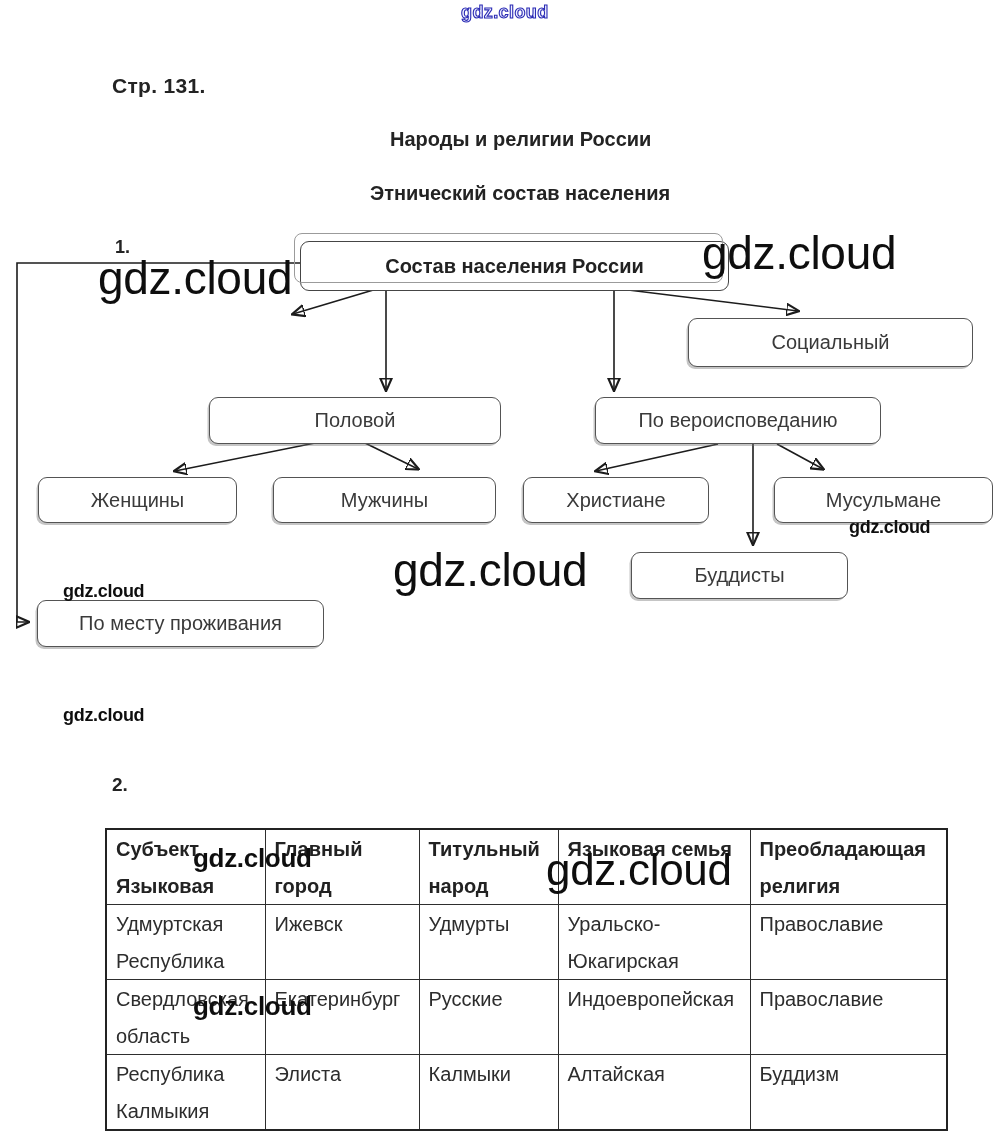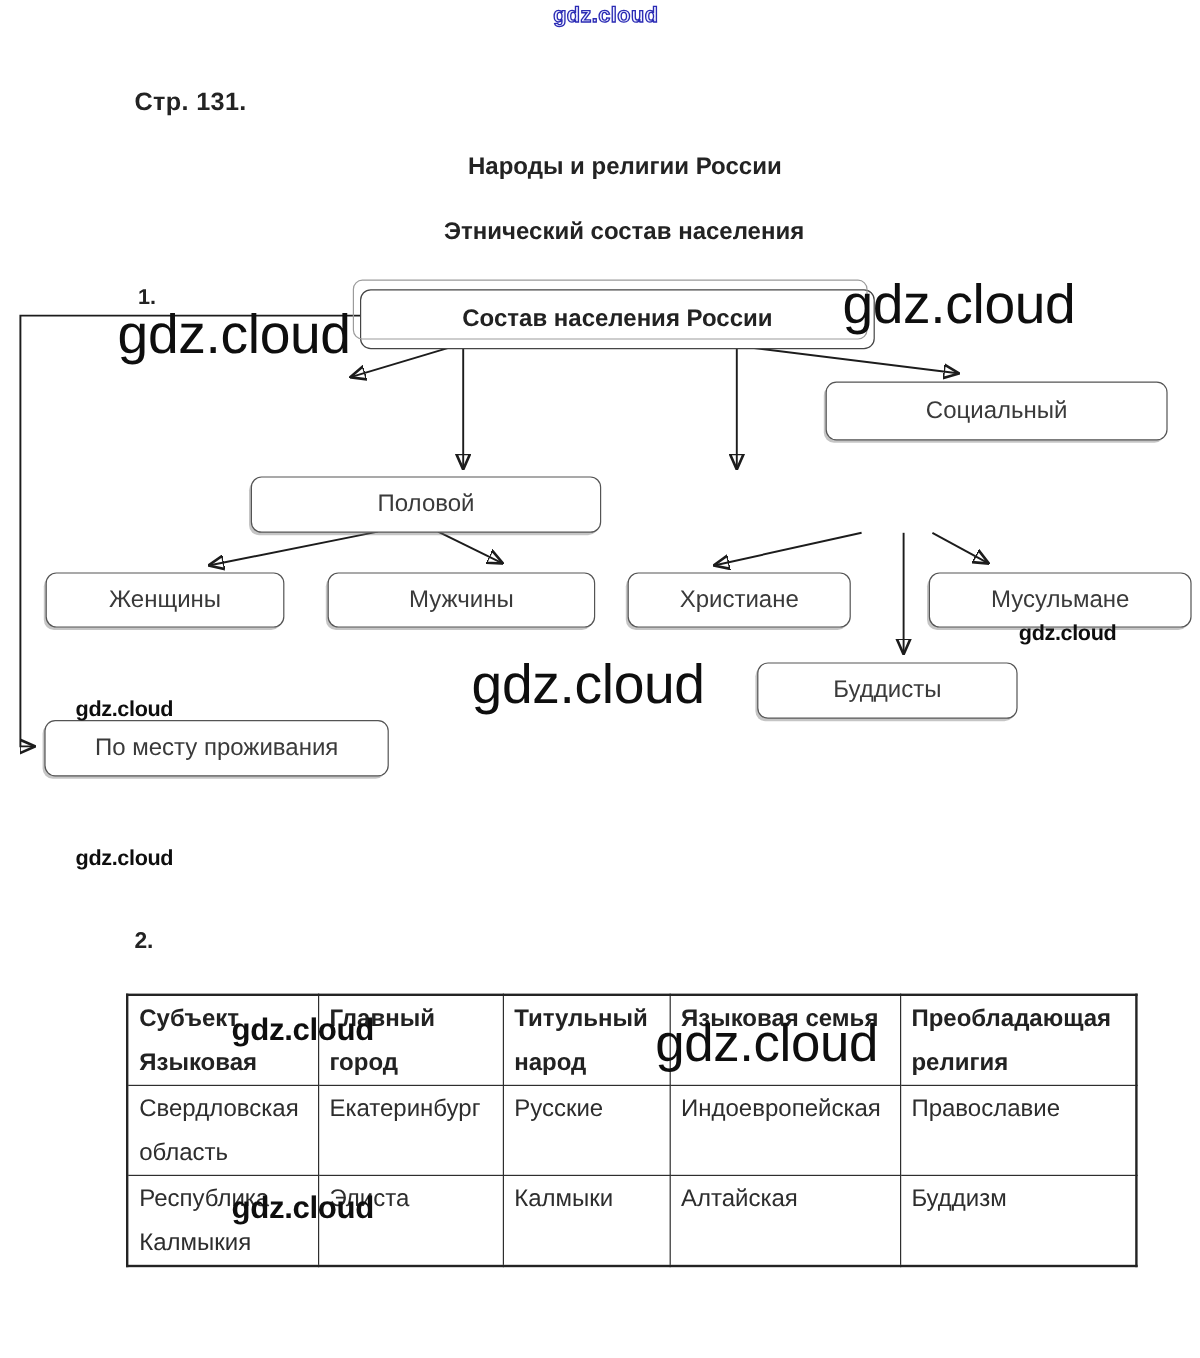--- a/index.html
+++ b/index.html
@@ -86,20 +86,21 @@
     <path d="M315,443 L175,471" marker-end="url(#ah)"></path>
     <path d="M365,443 L418,469" marker-end="url(#ah)"></path>
     <path d="M718,444 L596,471" marker-end="url(#ah)"></path>
     <path d="M777,444 L823,469" marker-end="url(#ah)"></path>
     <path d="M753,444 L753,544" marker-end="url(#ah)"></path>
   </svg>
 
   <div class="node root" style="left:300px;top:241px;width:427px;height:48px">Состав населения России</div>
   <div class="node" style="left:688px;top:318px;width:283px;height:47px">Социальный</div>
   <div class="node" style="left:209px;top:397px;width:290px;height:45px">Половой</div>
+  <div class="node" style="left:595px;top:397px;width:284px;height:45px">По вероисповеданию</div>
   <div class="node" style="left:38px;top:477px;width:197px;height:44px">Женщины</div>
   <div class="node" style="left:273px;top:477px;width:221px;height:44px">Мужчины</div>
   <div class="node" style="left:523px;top:477px;width:184px;height:44px">Христиане</div>
   <div class="node" style="left:774px;top:477px;width:217px;height:44px">Мусульмане</div>
   <div class="node" style="left:631px;top:552px;width:215px;height:45px">Буддисты</div>
   <div class="node" style="left:37px;top:600px;width:285px;height:45px">По месту проживания</div>
 
   <table class="peoples">
     <colgroup>
       <col style="width:159px">
@@ -111,20 +112,27 @@
     <thead>
       <tr>
         <th>Субъект Языковая</th>
         <th>Главный город</th>
         <th>Титульный народ</th>
         <th>Языковая семья</th>
         <th>Преобладающая религия</th>
       </tr>
     </thead>
     <tbody>
+      <tr>
+        <td>Удмуртская Республика</td>
+        <td>Ижевск</td>
+        <td>Удмурты</td>
+        <td>Уральско-Юкагирская</td>
+        <td>Православие</td>
+      </tr>
       <tr>
         <td>Свердловская область</td>
         <td>Екатеринбург</td>
         <td>Русские</td>
         <td>Индоевропейская</td>
         <td>Православие</td>
       </tr>
       <tr>
         <td>Республика Калмыкия</td>
         <td>Элиста</td>

